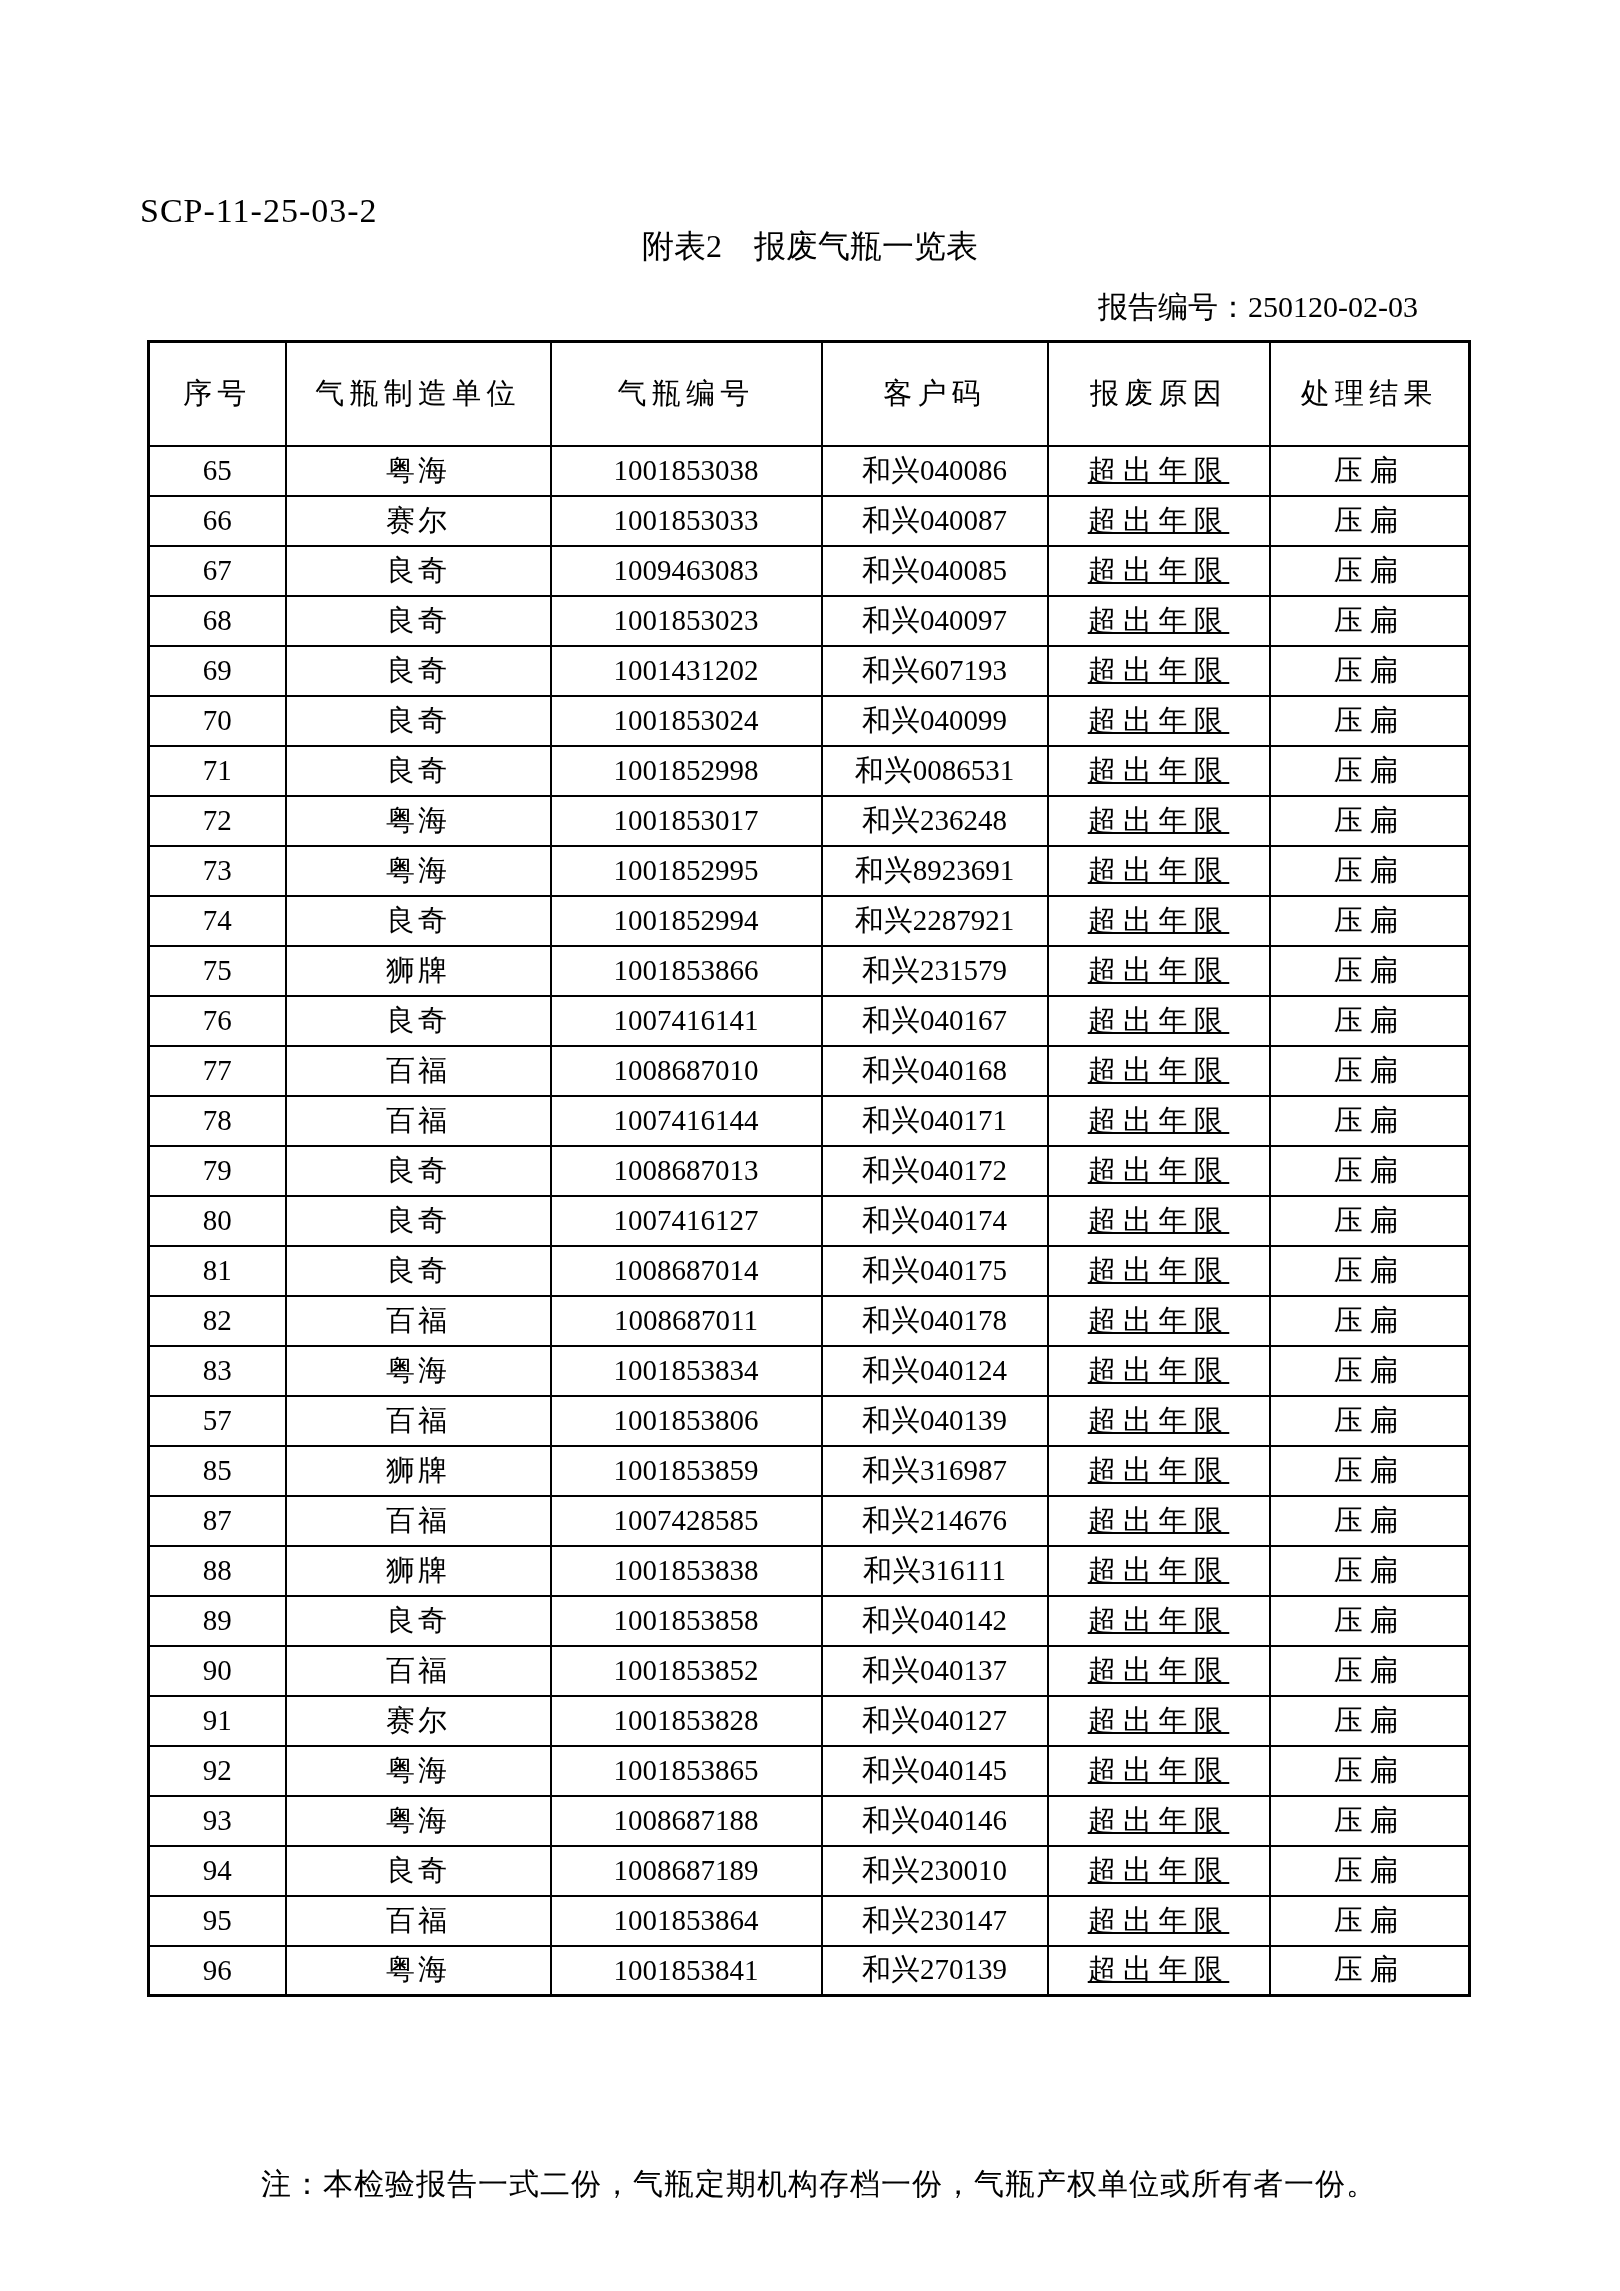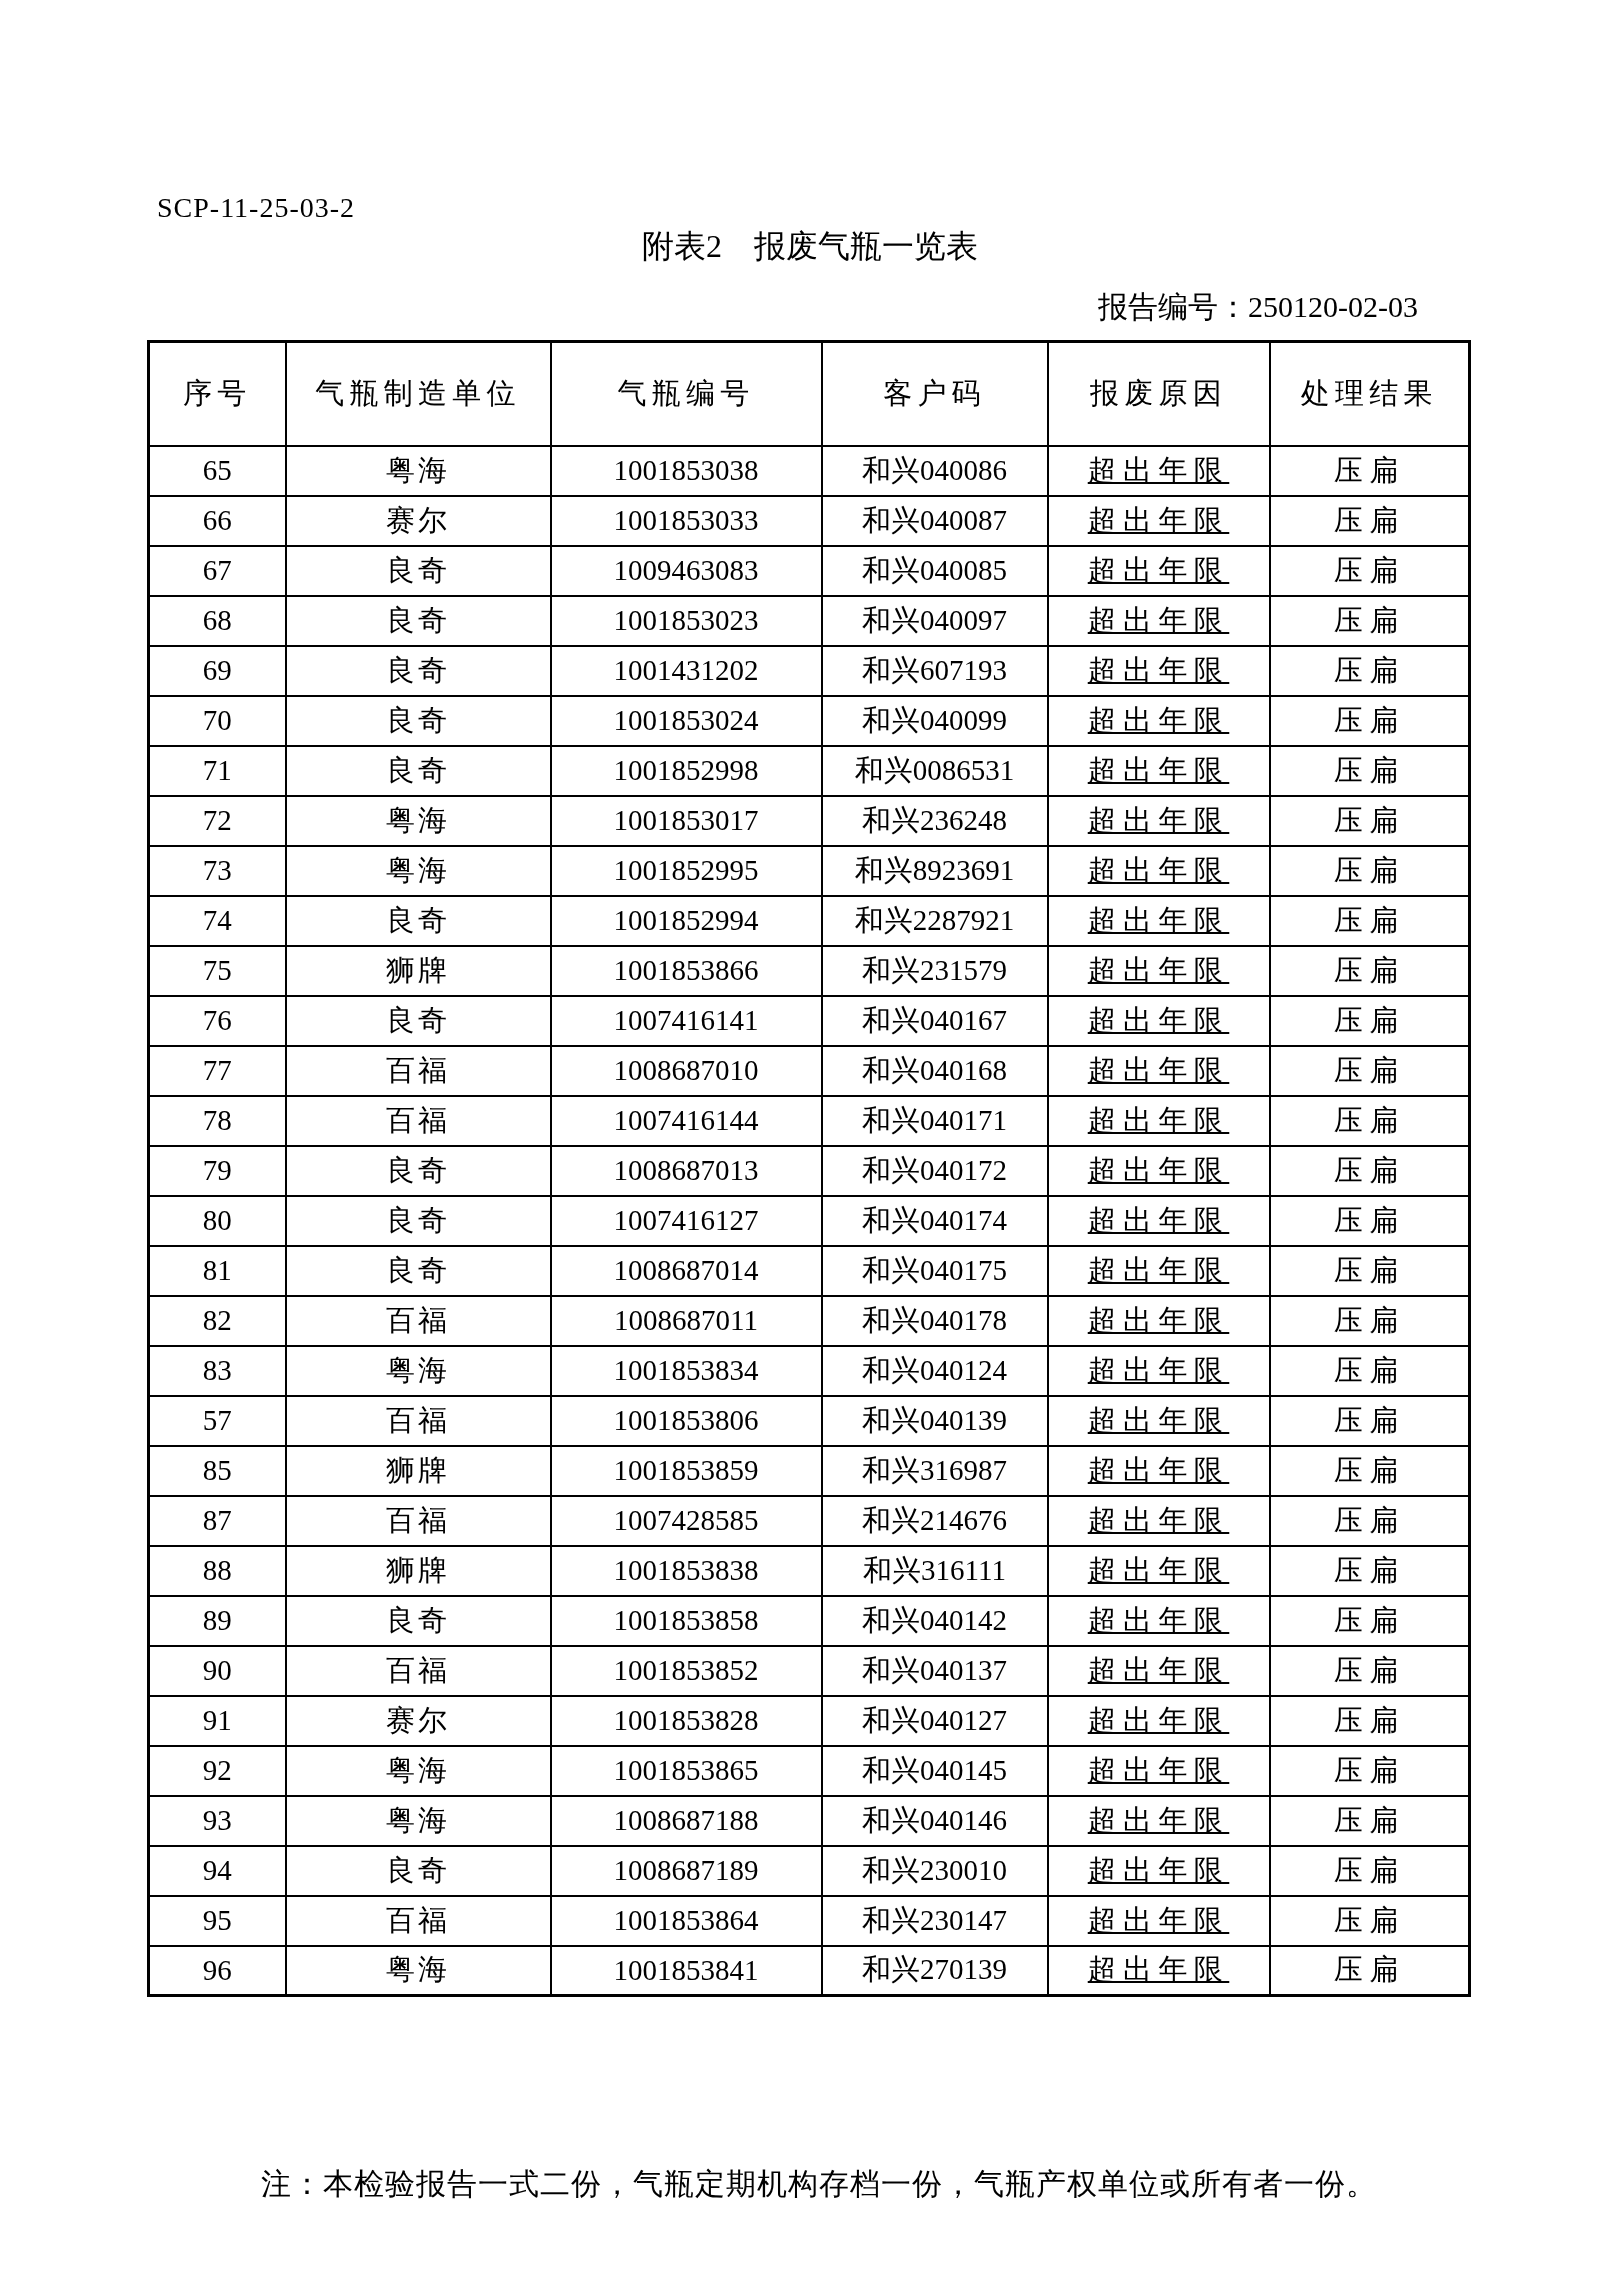--- a/index.html
+++ b/index.html
@@ -5,22 +5,22 @@
   html,body{margin:0;padding:0;background:#888;}
   .page{
     position:relative;
     width:1620px;height:2292px;
     background:#ffffff;
     font-family:"Liberation Serif","DejaVu Serif",serif;
     color:#000;
     overflow:hidden;
   }
   .doc-code{
-    position:absolute;left:157px;top:192px;
-    font-size:28px;letter-spacing:1px;white-space:nowrap;
+    position:absolute;left:140px;top:192px;
+    font-size:34px;letter-spacing:1px;white-space:nowrap;
   }
   .doc-title{
     position:absolute;left:0;top:225px;width:1620px;
     text-align:center;font-size:32px;font-weight:400;
     white-space:nowrap;
   }
   .report-no{
     position:absolute;left:1098px;top:287px;
     font-size:30px;white-space:nowrap;
   }

